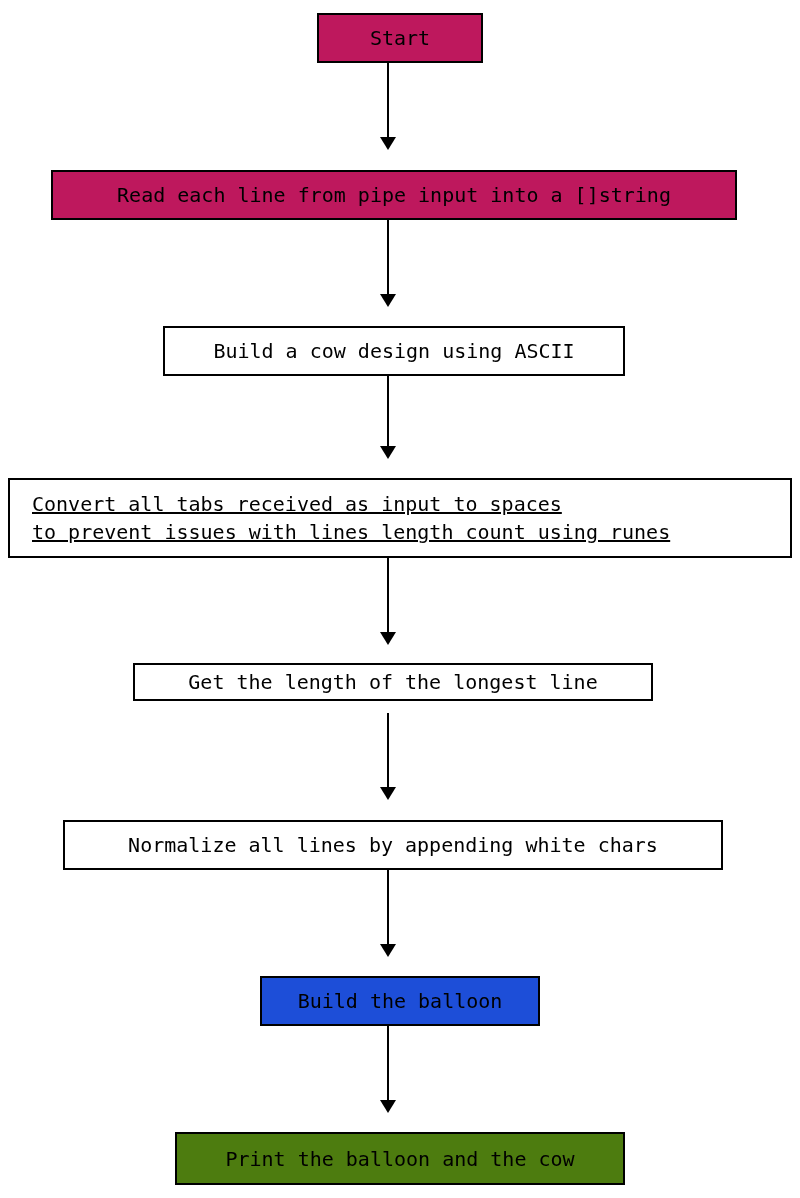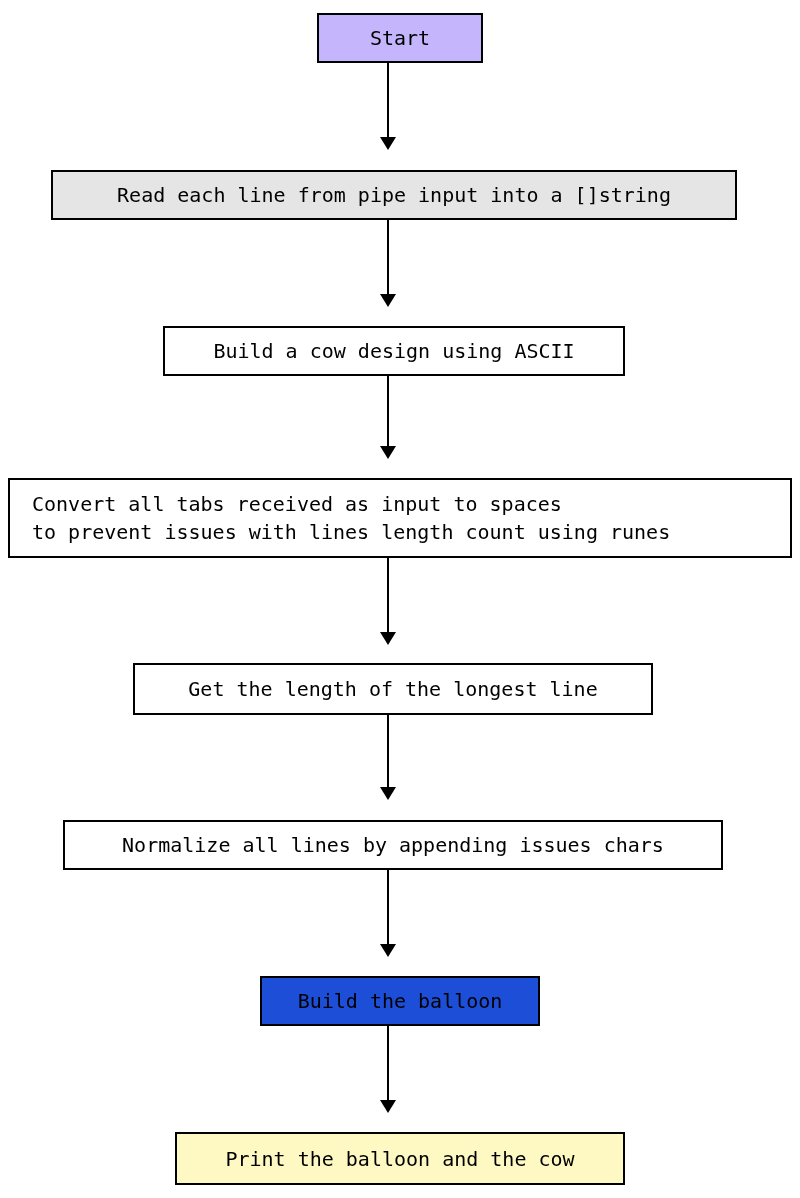--- a/index.html
+++ b/index.html
@@ -35,20 +35,21 @@
     color: #000000;
   }
   .node .label {
     display: block;
     white-space: pre;
     text-align: center;
   }
   .node.multiline {
     justify-content: flex-start;
     padding-left: 22px;
+    text-decoration: underline;
   }
   .node.multiline .label {
     text-align: left;
   }
   
   .edge {
     position: absolute;
     width: 24px;
   }
   .edge .stem {
@@ -66,50 +67,50 @@
     border-left: 8px solid transparent;
     border-right: 8px solid transparent;
     border-top: 13px solid #000000;
   }
 </style>
 </head>
 <body style="background: rgb(255, 255, 255);">
 
 <div id="flowchart">
 
-  <div class="node" style="left: 317px; top: 13px; width: 166px; height: 50px; border-color: rgb(0, 0, 0); background: #c4b5fd; color: rgb(0, 0, 0);">
+  <div class="node" style="left: 317px; top: 13px; width: 166px; height: 50px; border-color: rgb(0, 0, 0); background: #be185d; color: rgb(0, 0, 0);">
     <span class="label">Start</span>
   </div>
 
-  <div class="node" style="left: 51px; top: 170px; width: 686px; height: 50px; border-color: rgb(0, 0, 0); background: #e5e5e5; color: rgb(0, 0, 0);">
+  <div class="node" style="left: 51px; top: 170px; width: 686px; height: 50px; border-color: rgb(0, 0, 0); background: #be185d; color: rgb(0, 0, 0);">
     <span class="label">Read each line from pipe input into a []string</span>
   </div>
 
   <div class="node" style="left: 163px; top: 326px; width: 462px; height: 50px; border-color: rgb(0, 0, 0); background: rgb(255, 255, 255); color: #000000;">
     <span class="label">Build a cow design using ASCII</span>
   </div>
 
   <div class="node multiline" style="left: 8px; top: 478px; width: 784px; height: 80px; border-color: rgb(0, 0, 0); background: rgb(255, 255, 255); color: rgb(0, 0, 0);">
     <span class="label">Convert all tabs received as input to spaces
 to prevent issues with lines length count using runes</span>
   </div>
 
-  <div class="node" style="left: 133px; top: 663px; width: 520px; height: 52px; border-color: rgb(0, 0, 0); background: rgb(255, 255, 255); color: rgb(0, 0, 0);">
+  <div class="node" style="left: 133px; top: 663px; width: 520px; height: 38px; border-color: rgb(0, 0, 0); background: rgb(255, 255, 255); color: rgb(0, 0, 0);">
     <span class="label">Get the length of the longest line</span>
   </div>
 
   <div class="node" style="left: 63px; top: 820px; width: 660px; height: 50px; border-color: rgb(0, 0, 0); background: rgb(255, 255, 255); color: rgb(0, 0, 0);">
-    <span class="label">Normalize all lines by appending issues chars</span>
+    <span class="label">Normalize all lines by appending white chars</span>
   </div>
 
   <div class="node" style="left: 260px; top: 976px; width: 280px; height: 50px; border-color: rgb(0, 0, 0); background: #1d4ed8; color: rgb(0, 0, 0);">
     <span class="label">Build the balloon</span>
   </div>
 
-  <div class="node" style="left: 175px; top: 1132px; width: 450px; height: 53px; border-color: rgb(0, 0, 0); background: #fef9c3; color: rgb(0, 0, 0);">
+  <div class="node" style="left: 175px; top: 1132px; width: 450px; height: 53px; border-color: rgb(0, 0, 0); background: #4d7c0f; color: rgb(0, 0, 0);">
     <span class="label">Print the balloon and the cow</span>
   </div>
 
   <div class="edge" style="left: 376px; top: 63px; height: 87px;">
     <div class="stem" style="height: 74px; background: rgb(0, 0, 0);"></div>
     <div class="head" style="top: 74px; border-top-color: rgb(0, 0, 0);"></div>
   </div>
   <div class="edge" style="left: 376px; top: 220px; height: 87px;">
     <div class="stem" style="height: 74px; background: rgb(0, 0, 0);"></div>
     <div class="head" style="top: 74px; border-top-color: rgb(0, 0, 0);"></div>

